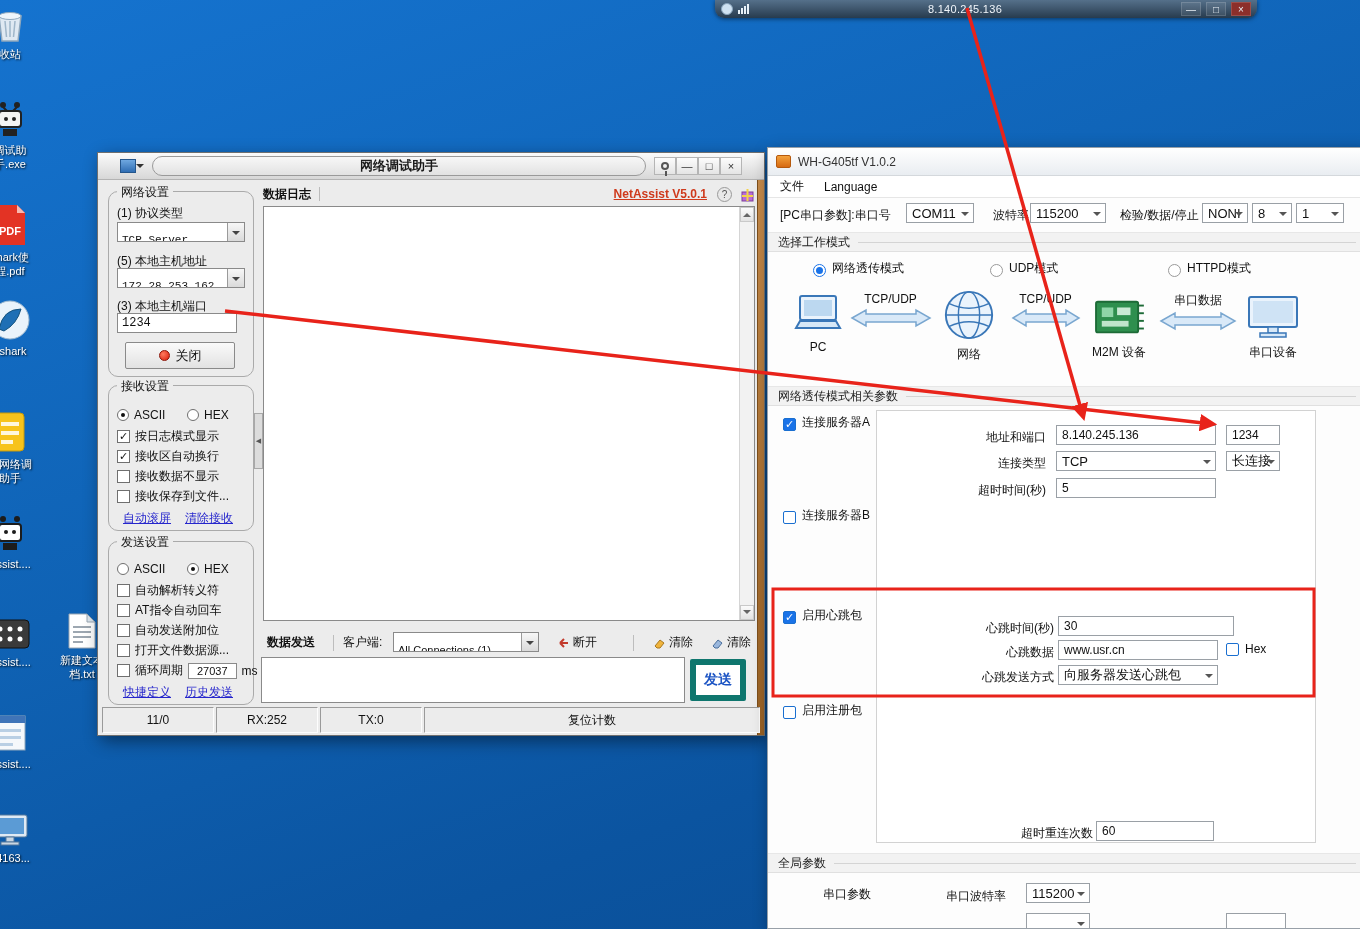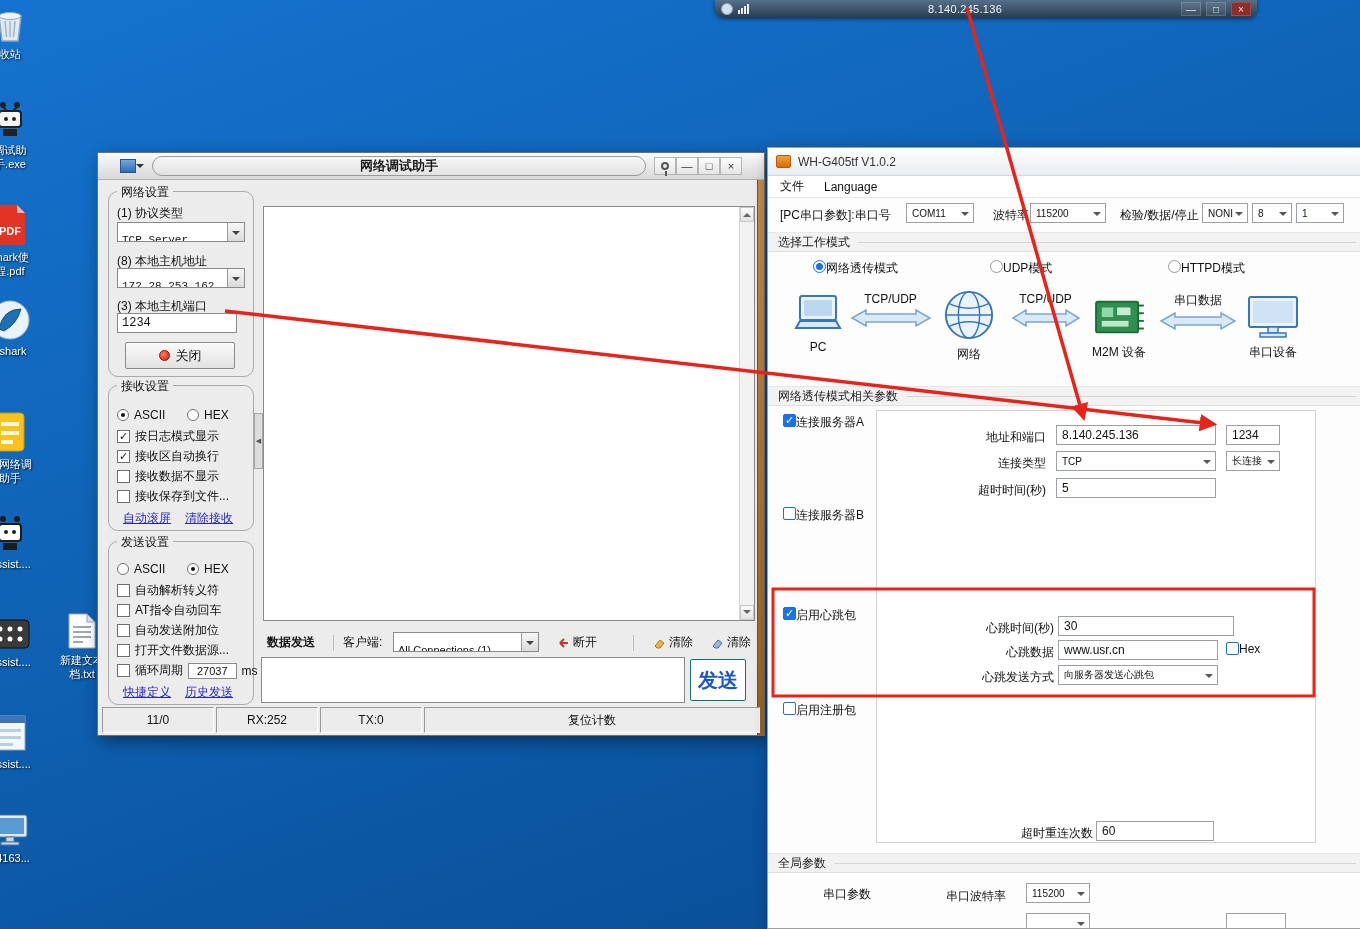--- a/index.html
+++ b/index.html
@@ -90,45 +90,45 @@
   .vsb .sa { position:absolute; left:0; right:0; height:15px; background:linear-gradient(#fbfbfb,#e3e3e3);
              border:1px solid #c9c9c9; display:flex; align-items:center; justify-content:center; }
   .tri-up { width:0;height:0;border:4px solid transparent;border-bottom-color:#666;margin-top:-3px; }
   .tri-dn { width:0;height:0;border:4px solid transparent;border-top-color:#666;margin-bottom:-3px; }
   .collapse-tab { position:absolute; width:9px; height:56px; background:#dcdcdc; border:1px solid #a8a8a8;
                   display:flex; align-items:center; justify-content:center; font-size:7px; color:#555; }
 
   .toolbar-item { position:absolute; display:flex; align-items:center; gap:4px; font-size:12px; white-space:nowrap; }
   .vsep { position:absolute; width:1px; height:16px; background:#bdbdbd; top:4px; }
 
-  .sendbtn { position:absolute; background:#fff; border:1px solid #0f766e; border-radius:2px;
-             color:#1d55c4; font-weight:bold; font-size:20px; display:flex; align-items:center; justify-content:center; }
+  .sendbtn { position:absolute; background:#fff; border:6px solid #0f766e; border-radius:2px;
+             color:#1d55c4; font-weight:bold; font-size:14px; display:flex; align-items:center; justify-content:center; }
 
   .statusbar { position:absolute; left:4px; top:554px; width:658px; height:26px; display:flex; gap:2px; }
   .scell { border:1px solid; border-color:#9a9a9a #fdfdfd #fdfdfd #9a9a9a; background:#ececec;
            display:flex; align-items:center; justify-content:center; font-size:12px; }
   .scell.left { justify-content:flex-start; padding-left:6px; gap:5px; }
 
   
   .cfg { left:767px; top:147px; width:600px; height:782px; background:#fdfdfd; border:1px solid #98a0a8; overflow:hidden; }
   .cfg-tb { height:28px; background:linear-gradient(#ffffff,#e9edf1); border-bottom:1px solid #d4d8dc;
             display:flex; align-items:center; padding:0 8px; gap:7px; }
   .cfg-appicon { width:15px; height:13px; background:linear-gradient(#f4a23c,#d66a12); border-radius:2px; border:1px solid #b5590d; }
   .cfg-title { font-size:12px; color:#333; }
   .cfg-menu { height:22px; border-bottom:1px solid #e6e6e6; display:flex; align-items:center; gap:20px;
               padding:0 12px; font-size:12px; background:#fff; }
   .sec { position:absolute; left:0; right:0; height:20px; display:flex; align-items:center; padding:0 10px;
          background:#f2f2f2; border-top:1px solid #e7e7e7; border-bottom:1px solid #e0e0e0; font-size:12px; color:#222; }
   .sec::after { content:""; flex:1; height:1px; background:#d4d4d4; margin-left:8px; }
-  .radrow { position:absolute; display:flex; align-items:flex-start; font-size:12px; white-space:nowrap; }
+  .radrow { position:absolute; display:flex; align-items:flex-end; gap:6px; font-size:12px; white-space:nowrap; }
   .rlabel { position:absolute; font-size:12px; text-align:right; white-space:nowrap; }
   .tbox2 { position:absolute; background:#fff; border:1px solid #9aa0a6; font-size:12px;
            display:flex; align-items:center; padding:0 5px; overflow:hidden; white-space:nowrap; height:20px; }
   .combo2 { position:absolute; height:20px; background:#fff; border:1px solid #9aa0a6; display:flex;
-            align-items:center; padding:0 16px 0 5px; font-size:10px; overflow:hidden; white-space:nowrap; }
+            align-items:center; padding:0 16px 0 5px; font-size:13px; overflow:hidden; white-space:nowrap; }
   .combo2::after { content:""; position:absolute; right:4px; top:8px; border:4px solid transparent; border-top-color:#555; }
   .pgroup { position:absolute; border:1px solid #d2d2d2; background:#fff; }
   .node { position:absolute; display:flex; flex-direction:column; align-items:center; gap:4px; font-size:12px; }
   .linkblk { position:absolute; display:flex; flex-direction:column; align-items:center; gap:2px; font-size:12px; }
 
   
   .annot { position:absolute; left:0; top:0; z-index:60; pointer-events:none; }
 </style>
 </head>
 <body>
@@ -274,21 +274,21 @@
     <div class="tbbtn">×</div>
   </div>
   <div class="na-strip"></div>
 
   <div class="gbox" style="left:10px;top:38px;width:146px;height:186px">
     <span class="gtitle">网络设置</span>
     <span class="flbl" style="left:8px;top:13px">(1) 协议类型</span>
     <div class="combo mono" style="left:8px;top:30px;width:128px">
       <span>TCP Server</span>
     </div>
-    <span class="flbl" style="left:8px;top:61px">(8) 本地主机地址</span>
+    <span class="flbl" style="left:8px;top:61px">(5) 本地主机地址</span>
     <div class="combo mono" style="left:8px;top:76px;width:128px">
       <span>172.28.253.162</span>
     </div>
     <span class="flbl" style="left:8px;top:106px">(3) 本地主机端口</span>
     <div class="tbox mono" style="left:8px;top:121px;width:120px;height:20px">
       <span>1234</span>
     </div>
     <div class="na-btn" style="left:16px;top:150px;width:110px;height:27px">
       <span class="rec-dot"></span>
       <span>关闭</span>
@@ -354,20 +354,32 @@
     <div class="chkrow" style="left:8px;top:120px">
       <span class="cbx"></span>
       <span>循环周期</span>
       <span class="mini-box">27037</span>
       <span>ms</span>
     </div>
     <span class="lnk" style="position:absolute;left:14px;top:142px">快捷定义</span>
     <span class="lnk" style="position:absolute;left:76px;top:142px">历史发送</span>
   </div>
 
+  <div class="abs" style="left:165px;top:32px;width:492px;height:18px;display:flex;align-items:center">
+    <span style="font-size:12px;font-weight:bold">数据日志</span>
+    <span style="width:1px;height:14px;background:#bbb;margin-left:8px"></span>
+    <span style="flex:1"></span>
+    <span class="brand">NetAssist V5.0.1</span>
+    <span style="width:15px;height:15px;border-radius:50%;background:#e8e8e8;border:1px solid #9a9a9a;display:flex;align-items:center;justify-content:center;font-size:10px;color:#555;margin-left:10px">?</span>
+    <svg width="15" height="15" style="margin-left:8px">
+      <rect x="2" y="5" width="11" height="9" fill="#b86adb" stroke="#7d3f99"></rect>
+      <rect x="6.5" y="2" width="2" height="12" fill="#f3d24b"></rect>
+      <rect x="2" y="8" width="11" height="2" fill="#f3d24b"></rect>
+    </svg>
+  </div>
 
   <div class="logarea" style="left:165px;top:53px;width:492px;height:415px">
     <div class="vsb">
       <div class="sa" style="top:0">
           <span class="tri-up"></span>
         </div>
       <div class="sa" style="bottom:0">
           <span class="tri-dn"></span>
         </div>
     </div>

